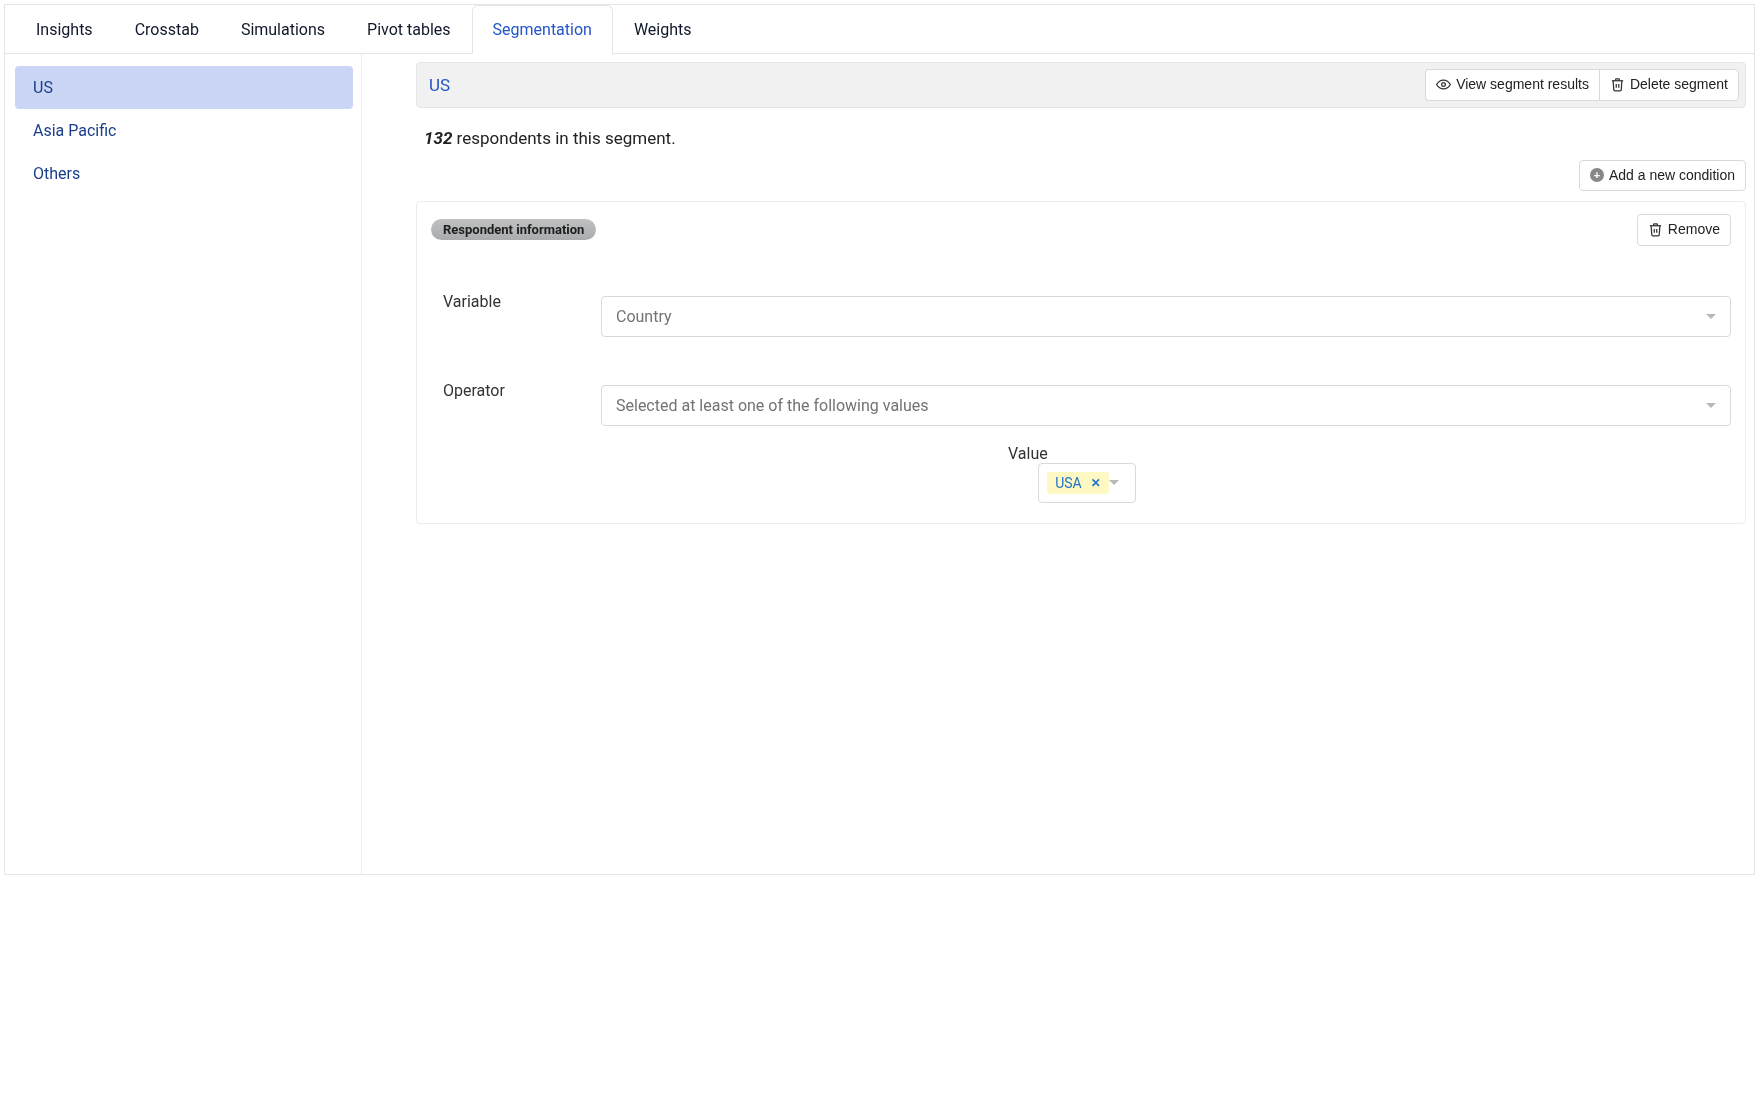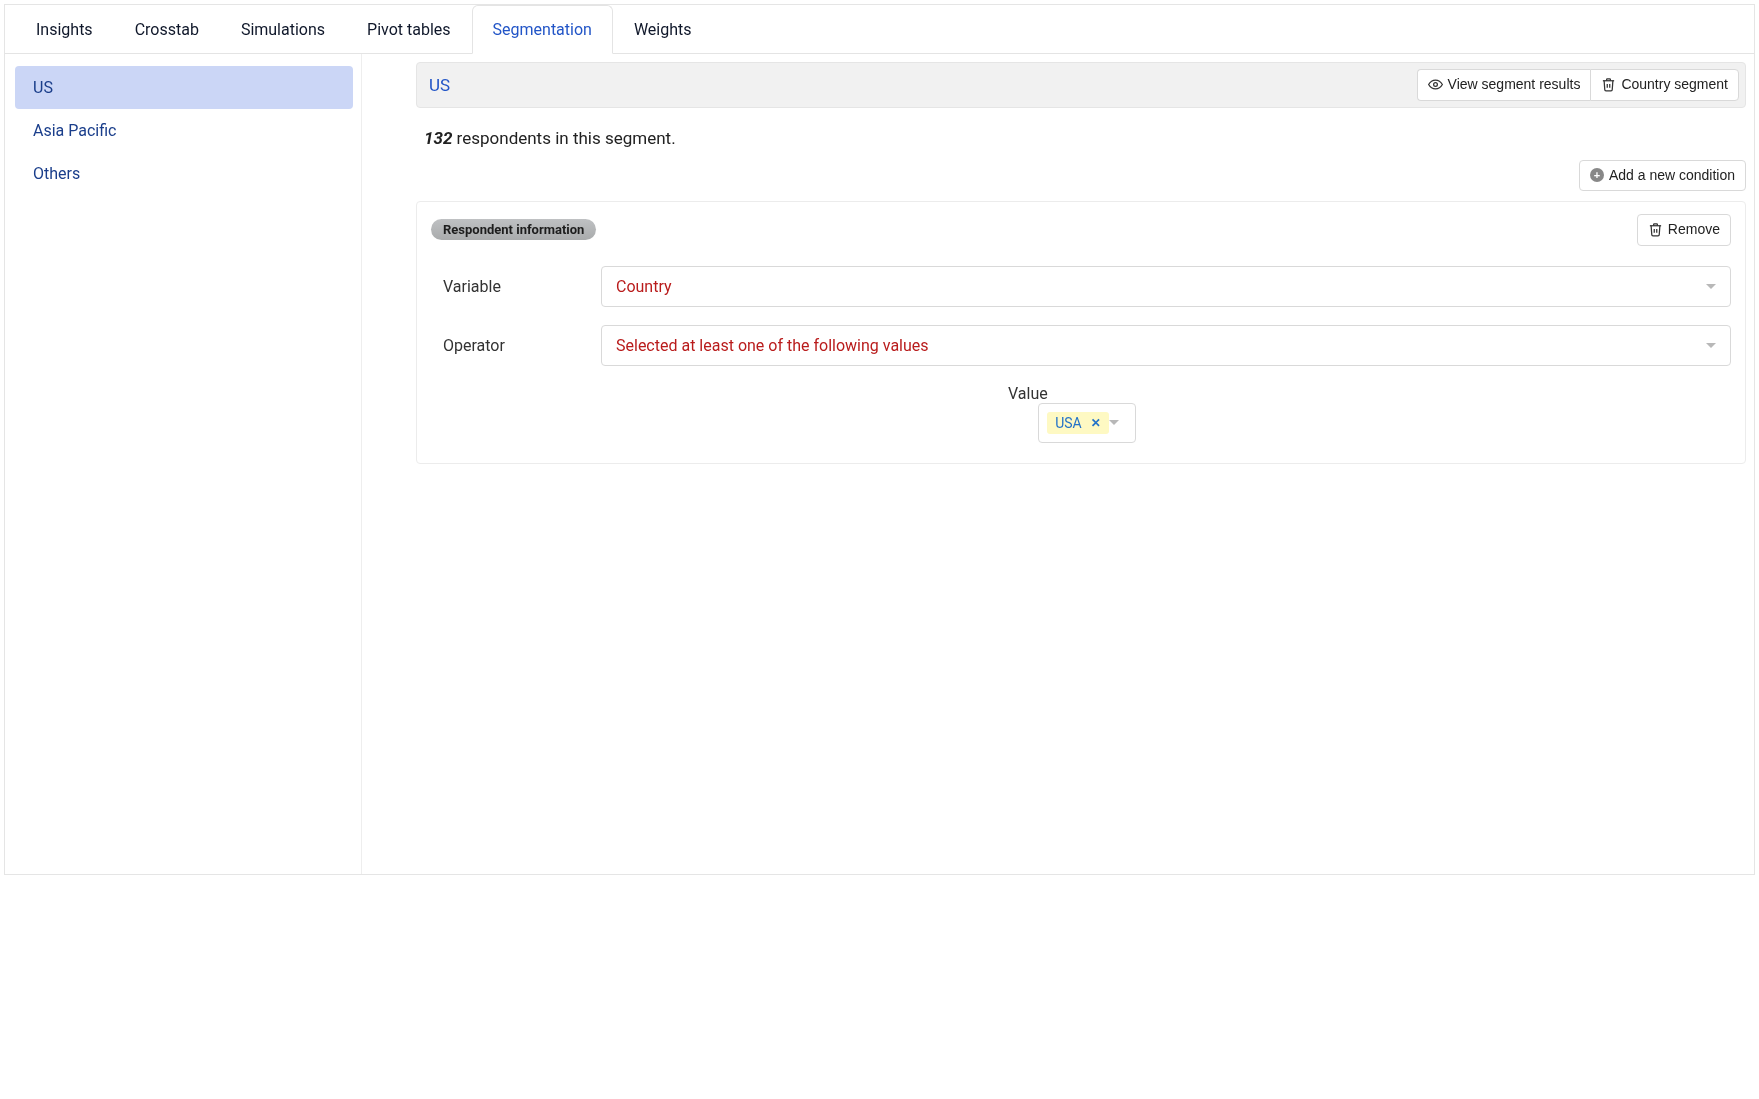--- a/index.html
+++ b/index.html
@@ -163,26 +163,27 @@
       width: 158px;
       font-size: 16px;
       color: #333;
     }
     .select-box {
       flex: 1;
       border: 1px solid #d9d9d9;
       border-radius: 4px;
       padding: 10px 14px;
       font-size: 16px;
-      color: #b91c1c;
+      color: #737373;
       display: flex;
       justify-content: space-between;
       align-items: center;
       cursor: pointer;
       background: #fff;
+      margin-top: 30px;
     }
     .select-box .caret {
       width: 0;
       height: 0;
       border-left: 5px solid transparent;
       border-right: 5px solid transparent;
       border-top: 5px solid #b8b8b8;
     }
     .multi-select-box {
       flex: 1;
@@ -282,21 +283,21 @@
           </button>
           <button class="btn">
             <span class="icon">
               <svg viewBox="0 0 24 24" fill="none" stroke="#333" stroke-width="2">
                 <polyline points="3 6 5 6 21 6"></polyline>
                 <path d="M19 6l-1 14a2 2 0 0 1-2 2H8a2 2 0 0 1-2-2L5 6"></path>
                 <path d="M10 11v6M14 11v6"></path>
                 <path d="M9 6V4a1 1 0 0 1 1-1h4a1 1 0 0 1 1 1v2"></path>
               </svg>
             </span>
-            <span>Country segment</span>
+            <span>Delete segment</span>
           </button>
         </div>
       </div>
 
       <div class="respondent-summary">
         <span class="count">132</span><span> respondents in this segment.</span>
       </div>
 
       <div class="add-condition-row">
         <button class="btn btn-solo">

